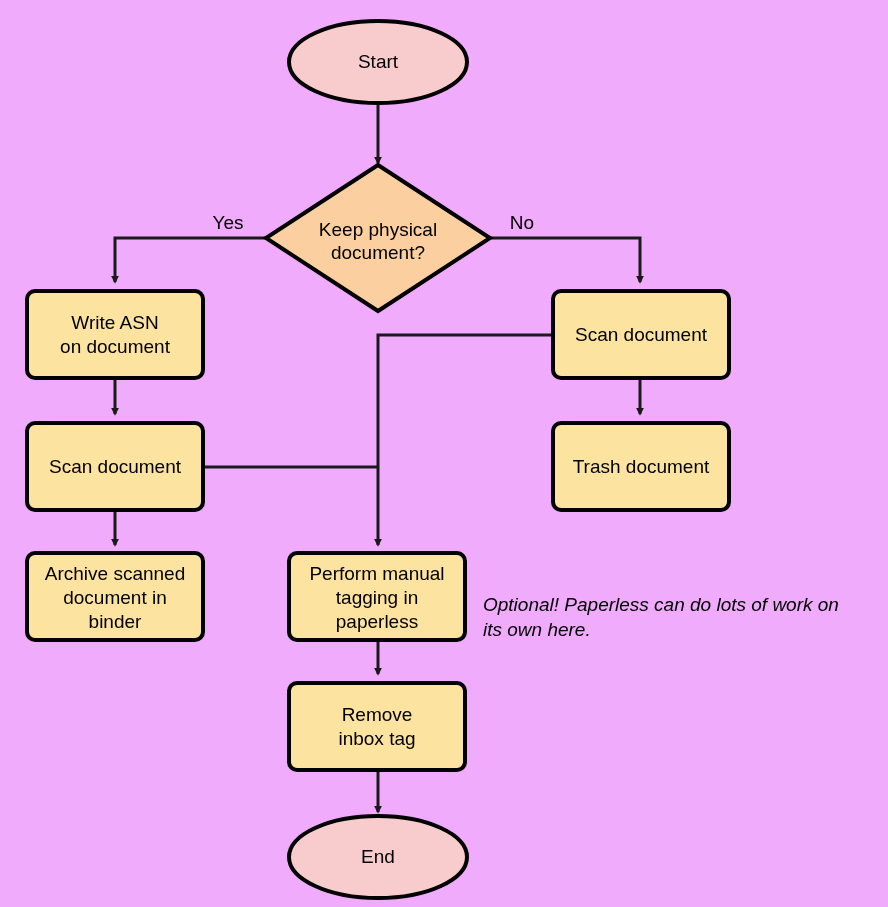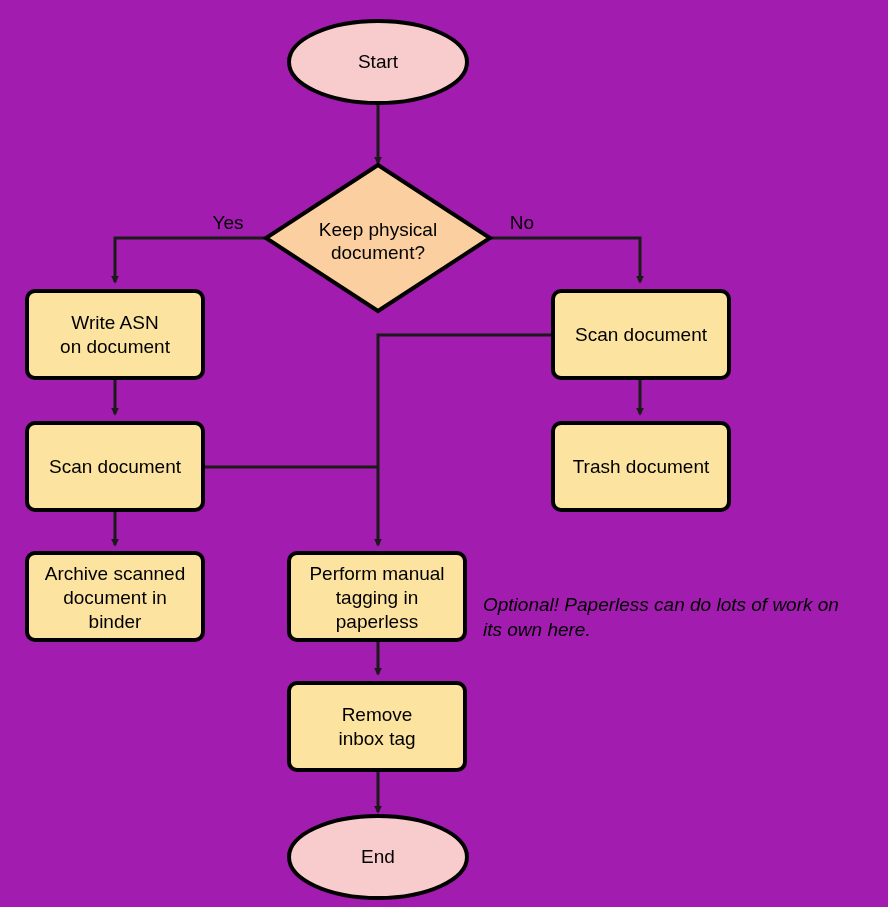--- a/index.html
+++ b/index.html
@@ -11,21 +11,21 @@
   body {
     width: 888px;
     height: 907px;
     overflow: hidden;
     font-family: "Liberation Sans", sans-serif;
   }
   #flowchart-root {
     position: relative;
     width: 888px;
     height: 907px;
-    background: #a21caf;
+    background: #f0abfc;
   }
   svg.diagram {
     display: block;
     width: 888px;
     height: 907px;
   }
   .node-label {
     font-family: "Liberation Sans", sans-serif;
     font-size: 19px;
     fill: #000000;

